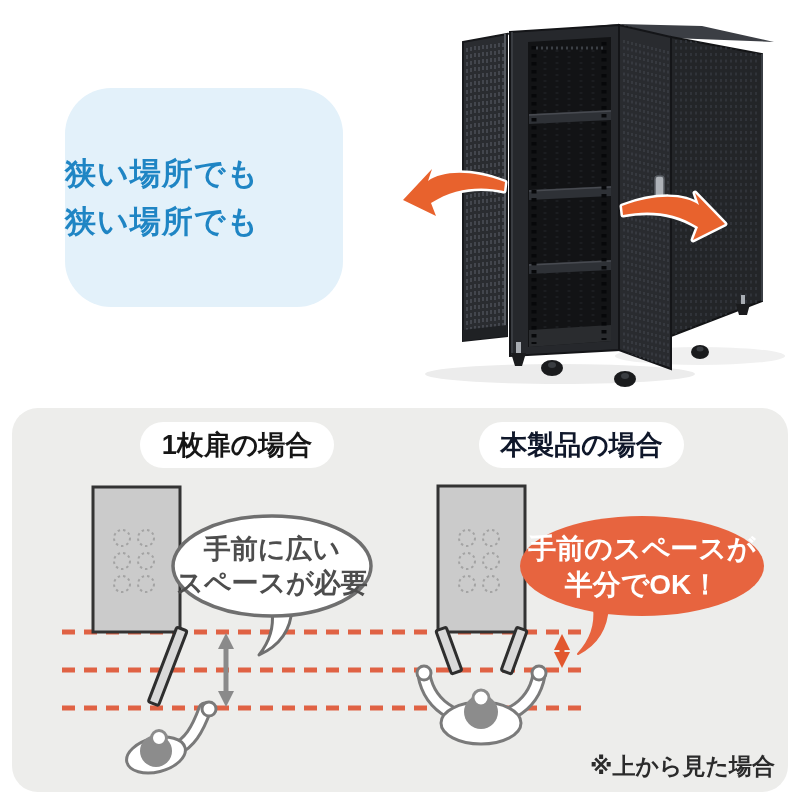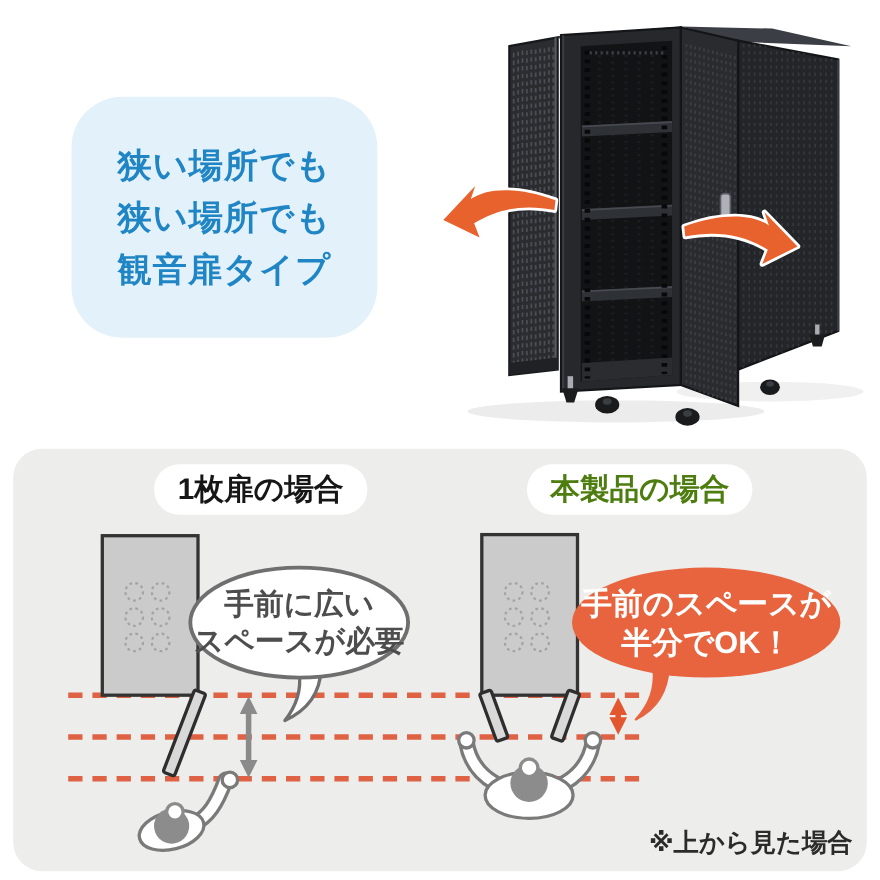--- a/index.html
+++ b/index.html
@@ -1,45 +1,44 @@
 <!DOCTYPE html>
 <html><head>
 <meta charset="utf-8">
 <style>
   html,body{margin:0;padding:0;background:#ffffff;}
   .stage{position:relative;width:800px;height:800px;background:#ffffff;overflow:hidden;
          font-family:"Liberation Sans","DejaVu Sans",sans-serif;}
   
   .callout{position:absolute;left:65px;top:88px;width:278px;height:219px;
            background:#E3F1FA;border-radius:46px;display:flex;flex-direction:column;
-           align-items:center;justify-content:center;}
+           align-items:flex-start;justify-content:center;}
   .callout span{display:block;color:#1F85C4;font-size:31px;font-weight:700;
                 line-height:1.52;letter-spacing:1px;white-space:nowrap;}
   
   .rackSvg{position:absolute;left:395px;top:5px;width:400px;height:390px;}
   
   .panel{position:absolute;left:12px;top:408px;width:776px;height:384px;
          background:#EDEDEB;border-radius:26px;}
   .pill{position:absolute;top:14px;height:46px;background:#ffffff;border-radius:23px;
         display:flex;align-items:center;justify-content:center;font-size:27px;font-weight:700;
         white-space:nowrap;}
   .pill.single{left:128px;width:194px;color:#161616;}
-  .pill.product{left:467px;width:205px;color:#4d7c0f;}
+  .pill.product{left:467px;width:205px;color:#0f172a;}
   .diagSvg{position:absolute;left:0;top:0;width:776px;height:384px;}
   svg text{font-family:"Liberation Sans","DejaVu Sans",sans-serif;font-weight:700;}
 </style>
 </head>
 <body>
 
 <div class="stage">
 
   <div class="callout">
     <span>狭い場所でも</span>
     <span>狭い場所でも</span>
-    <span>観音扉タイプ</span>
   </div>
 
   <svg class="rackSvg" viewBox="395 5 400 390">
     <defs>
       <clipPath id="clipSide">
           <polygon points="671,37 762,54 762,301 671,336"></polygon>
         </clipPath>
       <clipPath id="clipRDoor">
           <polygon points="619,25 671,37 671,369 619,350"></polygon>
         </clipPath>

